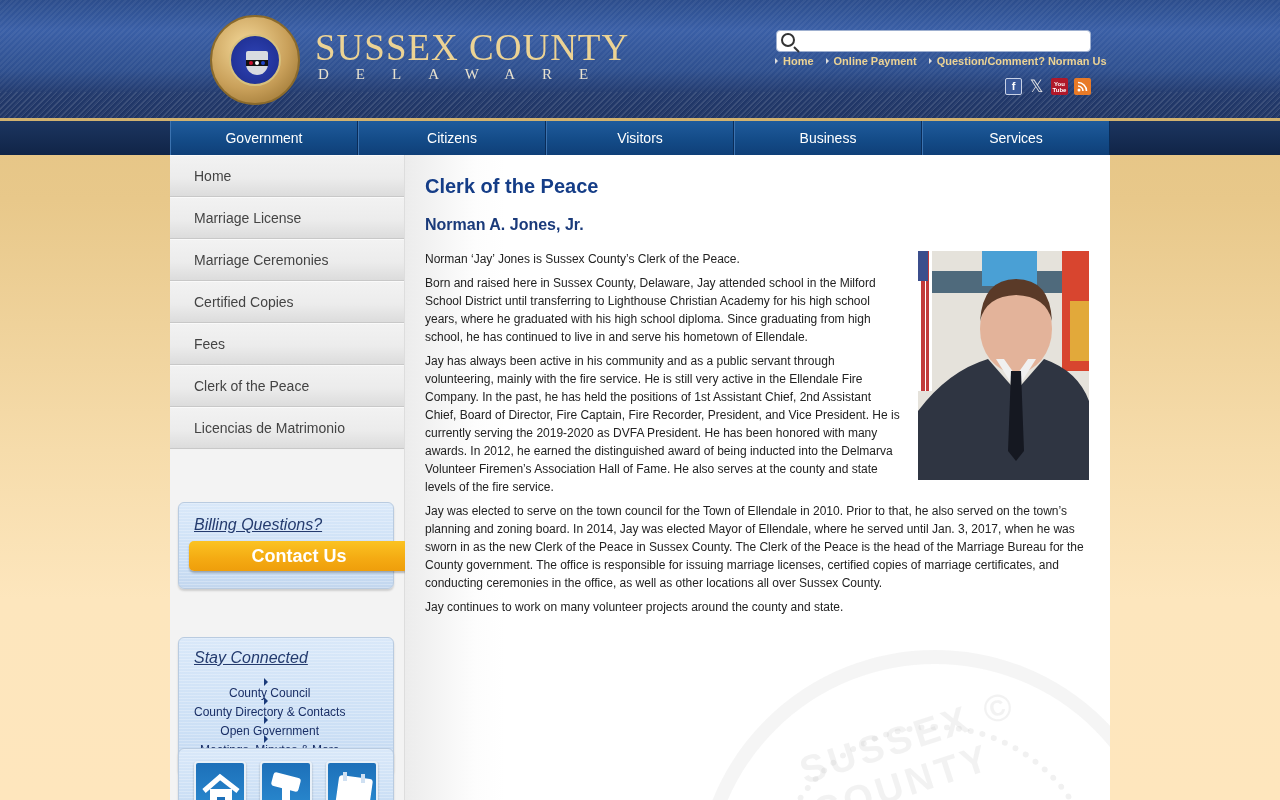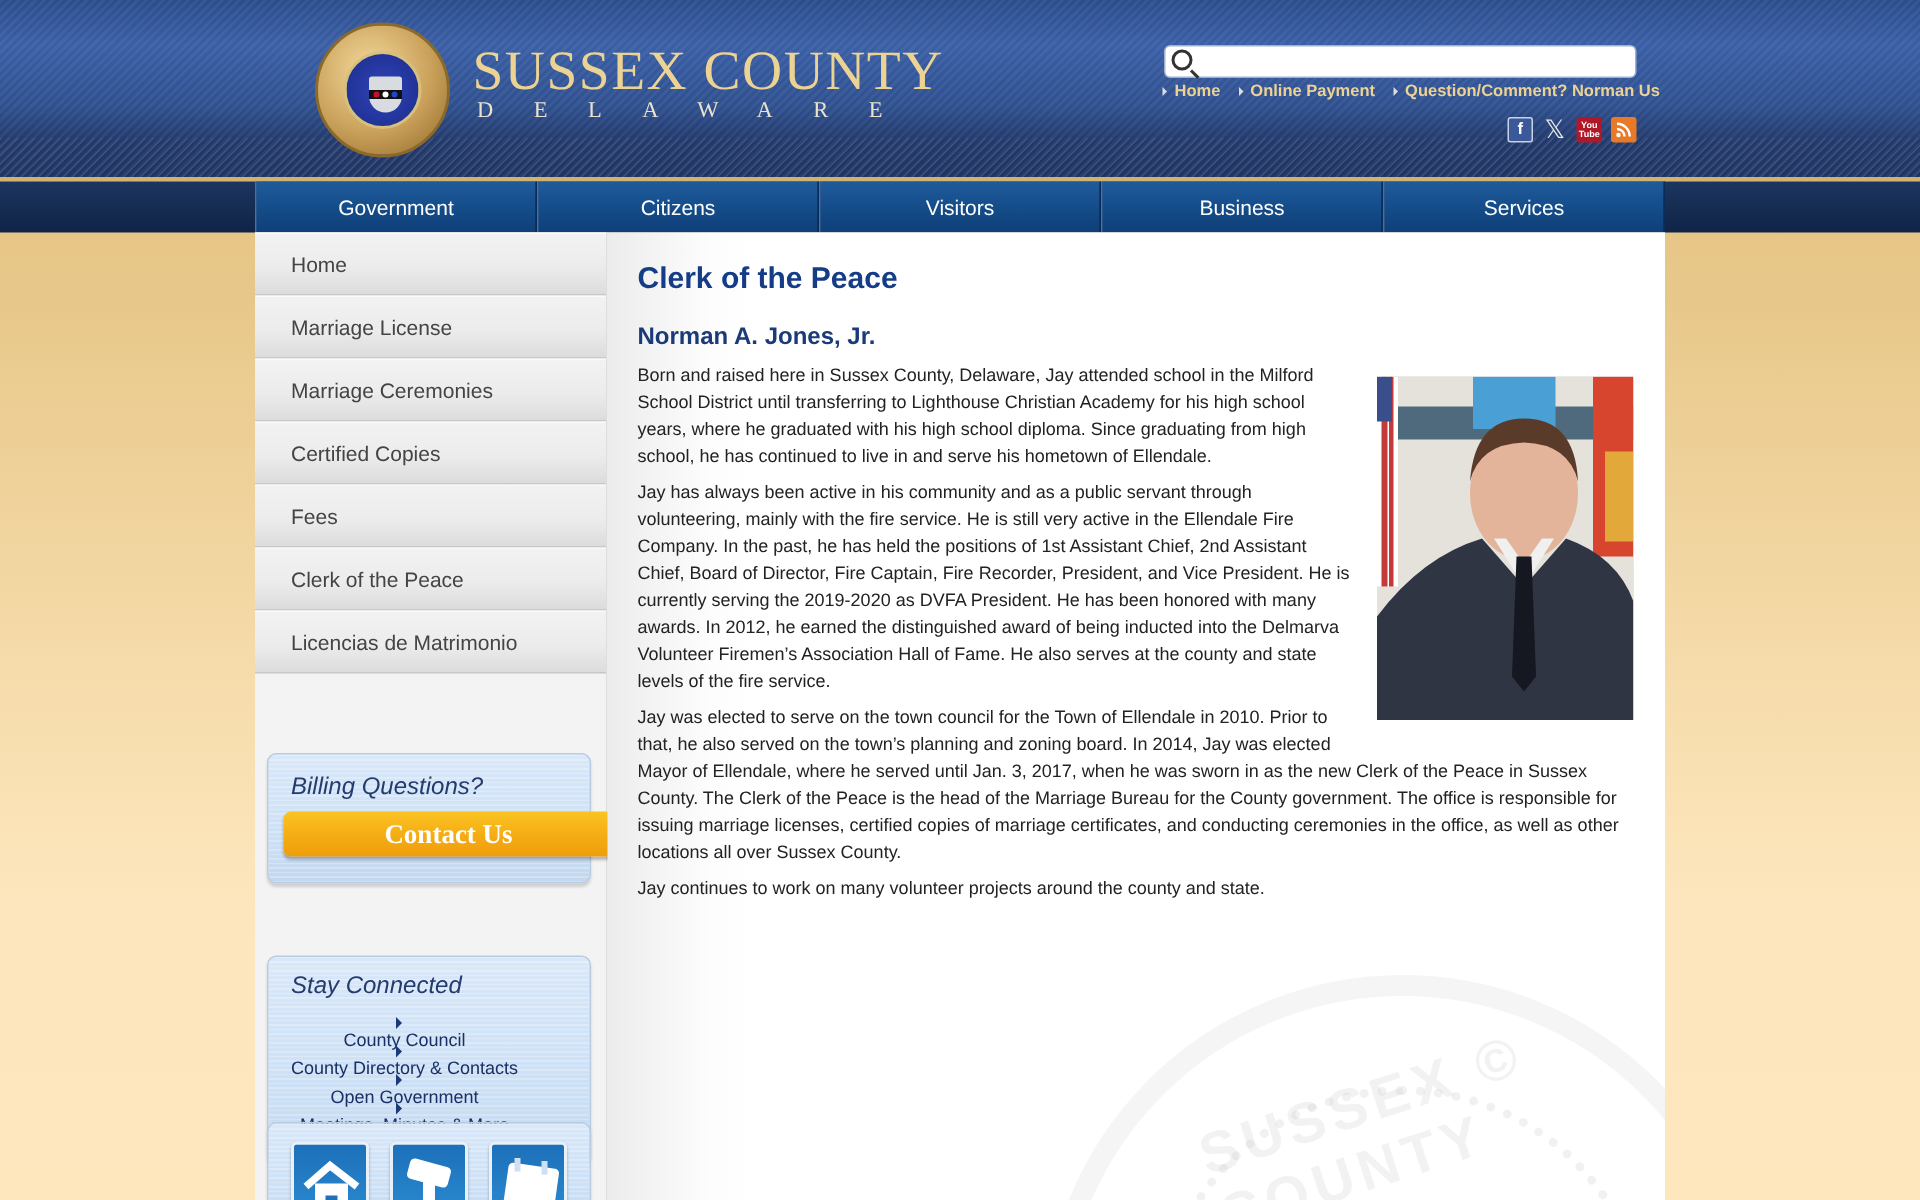--- a/index.html
+++ b/index.html
@@ -93,26 +93,26 @@
     background: linear-gradient(to bottom, #f2f2f2 0%, #ececec 55%, #dcdcdc 100%);
     border-bottom: 1px solid #c8c8c8; border-top: 1px solid #fafafa;
   }
   .box {
     position: absolute; left: 8px; width: 216px;
     background: repeating-linear-gradient(180deg, rgba(255,255,255,0.25) 0 1px, rgba(0,0,0,0) 1px 3px),
                 linear-gradient(to bottom, #d9e8f9, #cbdff5 70%, #c2d6ee);
     border: 1px solid #b9cbe0; border-radius: 6px;
     box-shadow: 0 2px 2px rgba(0,0,0,0.15);
   }
-  .box-title { font-style: italic; font-size: 16px; color: #243b6e; position: absolute; left: 15px; }
+  .box-title { font-style: italic; font-size: 16px; color: #243b6e; position: absolute; left: 15px; text-decoration: underline; }
   .contact-btn {
     position: absolute; left: 10px; top: 38px; width: 220px; height: 30px; border-radius: 5px;
     background: linear-gradient(to bottom, #fbc322 0%, #f4aa12 60%, #ee9e0b 100%);
     color: #fff; font-size: 18px; font-weight: bold; display: flex; align-items: center; justify-content: center;
-    box-shadow: 0 2px 2px rgba(0,0,0,0.25); text-decoration: none; font-family: Liberation Serif, serif;
+    box-shadow: 0 2px 2px rgba(0,0,0,0.25); text-decoration: none;
   }
   .sc-list { position: absolute; left: 15px; top: 40px; list-style: none; }
   .sc-list li { height: 19px; display: flex; align-items: center; font-size: 12px; flex-direction: column; }
   .sc-list .tri { display: inline-block; width: 0; height: 0; border-left: 4px solid #1a3a7a; border-top: 4px solid transparent; border-bottom: 4px solid transparent; margin-right: 7px; }
   .sc-list a { color: #1a2f66; text-decoration: none; }
   .tile {
     position: absolute; top: 12px; width: 52px; height: 52px; border-radius: 4px;
     background: linear-gradient(to bottom, #1d70b9, #2a8ad0); border: 2px solid #e8f0f8;
     box-shadow: 0 1px 2px rgba(0,0,0,0.3); overflow: hidden;
   }
@@ -291,19 +291,20 @@
           <rect x="64" y="0" width="55" height="35" fill="#4aa0d5"></rect>
           <rect x="144" y="0" width="27" height="120" fill="#d8452f"></rect>
           <rect x="152" y="50" width="19" height="60" fill="#e2a93a"></rect>
           <ellipse cx="98" cy="78" rx="36" ry="44" fill="#e3b39a"></ellipse>
           <path d="M62 70 Q65 28 98 28 Q132 28 134 70 Q128 45 98 44 Q68 45 62 70Z" fill="#5a3a28"></path>
           <path d="M0 229 L0 160 Q30 120 70 108 L98 140 L126 108 Q160 120 171 150 L171 229Z" fill="#2f3542"></path>
           <path d="M78 108 L98 140 L118 108 L110 108 L98 125 L86 108Z" fill="#f0f0f0"></path>
           <path d="M93 120 L103 120 L106 200 L98 210 L90 200Z" fill="#151821"></path>
         </svg>
       </div>
+      <p class="p first">Norman ‘Jay’ Jones is Sussex County’s Clerk of the Peace.</p>
       <p class="p">Born and raised here in Sussex County, Delaware, Jay attended school in the Milford School District until transferring to Lighthouse Christian Academy for his high school years, where he graduated with his high school diploma. Since graduating from high school, he has continued to live in and serve his hometown of Ellendale.</p>
       <p class="p">Jay has always been active in his community and as a public servant through volunteering, mainly with the fire service. He is still very active in the Ellendale Fire Company. In the past, he has held the positions of 1st Assistant Chief, 2nd Assistant Chief, Board of Director, Fire Captain, Fire Recorder, President, and Vice President. He is currently serving the 2019-2020 as DVFA President. He has been honored with many awards. In 2012, he earned the distinguished award of being inducted into the Delmarva Volunteer Firemen’s Association Hall of Fame. He also serves at the county and state levels of the fire service.</p>
       <p class="p">Jay was elected to serve on the town council for the Town of Ellendale in 2010. Prior to that, he also served on the town’s planning and zoning board. In 2014, Jay was elected Mayor of Ellendale, where he served until Jan. 3, 2017, when he was sworn in as the new Clerk of the Peace in Sussex County. The Clerk of the Peace is the head of the Marriage Bureau for the County government. The office is responsible for issuing marriage licenses, certified copies of marriage certificates, and conducting ceremonies in the office, as well as other locations all over Sussex County.</p>
       <p class="p">Jay continues to work on many volunteer projects around the county and state.</p>
     </div>
   </div>
 </div>
 
 </body></html>

